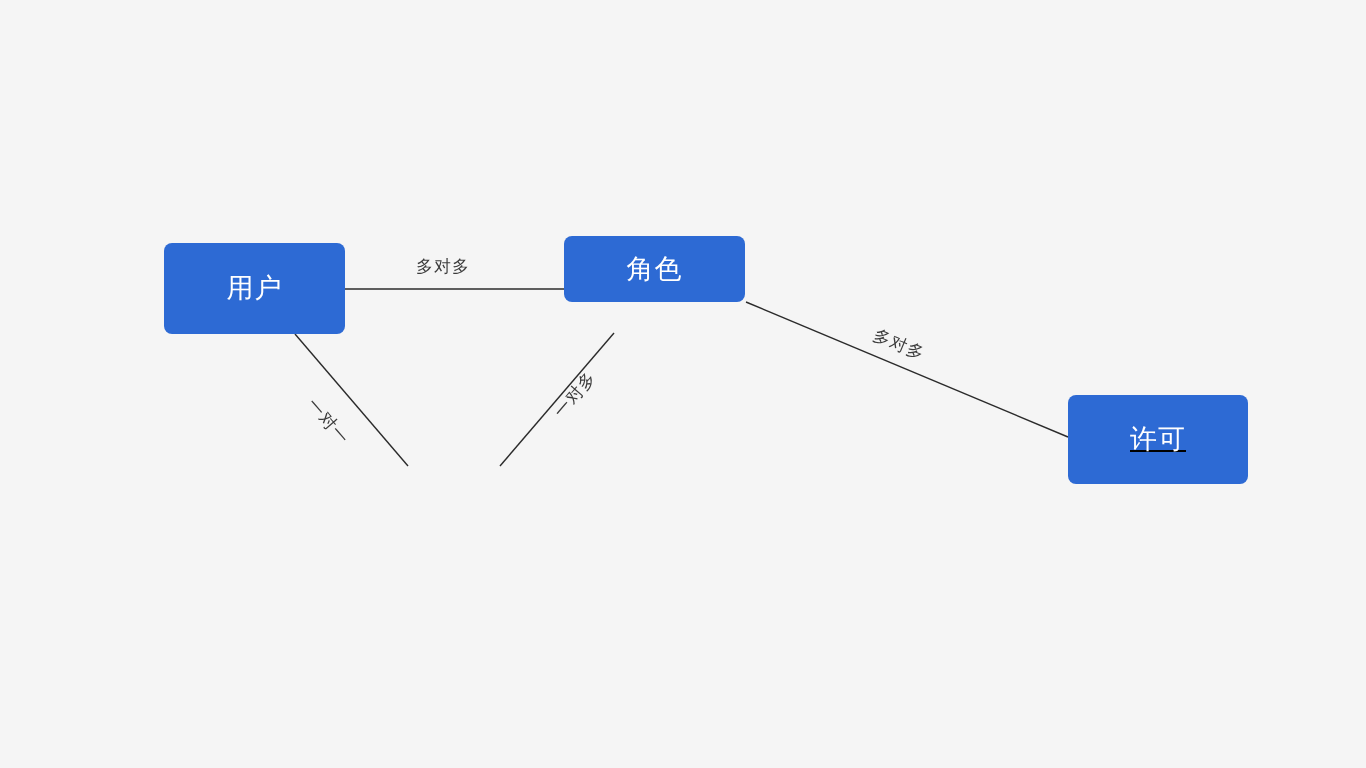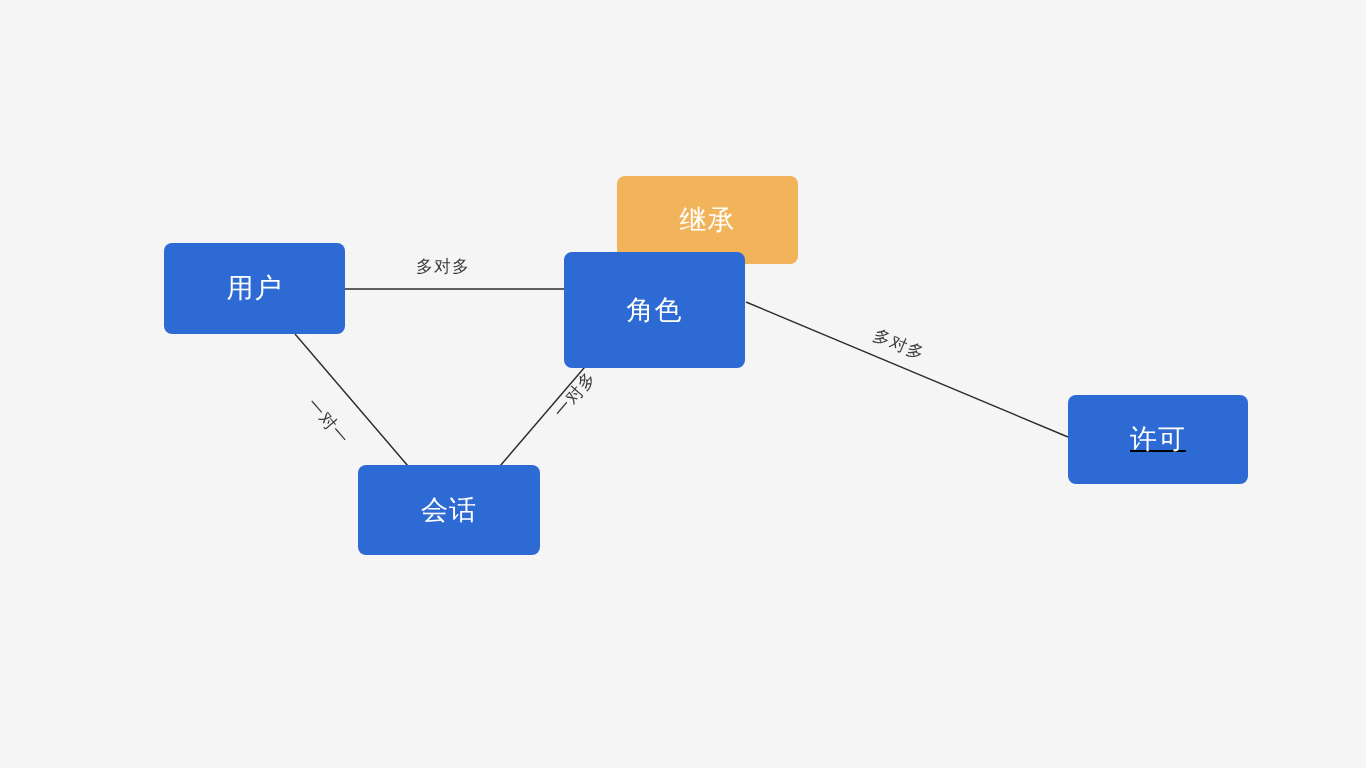--- a/index.html
+++ b/index.html
@@ -35,21 +35,21 @@
   }
   .node-label {
     color: #ffffff;
     font-size: 27px;
     line-height: 1;
     letter-spacing: 1px;
     white-space: nowrap;
     font-family: "Liberation Sans", "DejaVu Sans", sans-serif;
   }
   .node-user   { left: 164px; top: 243px; width: 181px; height: 91px; background: #2d6ad4; z-index: 3; }
-  .node-role   { left: 564px; top: 252px; width: 181px; height: 116px; background: #2d6ad4; z-index: 3; }
+  .node-role   { left: 564px; top: 236px; width: 181px; height: 66px; background: #2d6ad4; z-index: 3; }
   .node-inherit{ left: 617px; top: 176px; width: 181px; height: 88px; background: #f2b45a; z-index: 2; }
   .node-session{ left: 358px; top: 465px; width: 182px; height: 90px; background: #2d6ad4; z-index: 3; }
   .node-permission { left: 1068px; top: 395px; width: 180px; height: 89px; background: #2d6ad4; z-index: 3; text-decoration: underline; }
 
   .edge-label {
     position: absolute;
     font-size: 17px;
     color: #3c3c3c;
     white-space: nowrap;
     letter-spacing: 1px;
@@ -66,35 +66,29 @@
 
 <div id="diagram-canvas">
 
   <svg id="edge-layer" viewBox="0 0 1366 768">
     <line x1="345" y1="289" x2="564" y2="289" stroke="#2b2b2b" stroke-width="1.4"></line>
     <line x1="746" y1="302" x2="1068" y2="437" stroke="#2b2b2b" stroke-width="1.4"></line>
     <line x1="295" y1="334" x2="408" y2="466" stroke="#2b2b2b" stroke-width="1.4"></line>
     <line x1="614" y1="333" x2="500" y2="466" stroke="#2b2b2b" stroke-width="1.4"></line>
   </svg>
 
-  <div class="node node-inherit">
-    <span class="node-label">继承</span>
-  </div>
 
   <div class="node node-user">
     <span class="node-label">用户</span>
   </div>
 
   <div class="node node-role">
     <span class="node-label">角色</span>
   </div>
 
-  <div class="node node-session">
-    <span class="node-label">会话</span>
-  </div>
 
   <div class="node node-permission">
     <span class="node-label">许可</span>
   </div>
 
   <div class="edge-label lbl-user-role">多对多</div>
   <div class="edge-label lbl-role-perm">多对多</div>
   <div class="edge-label lbl-user-session">一对一</div>
   <div class="edge-label lbl-role-session">一对多</div>
 

